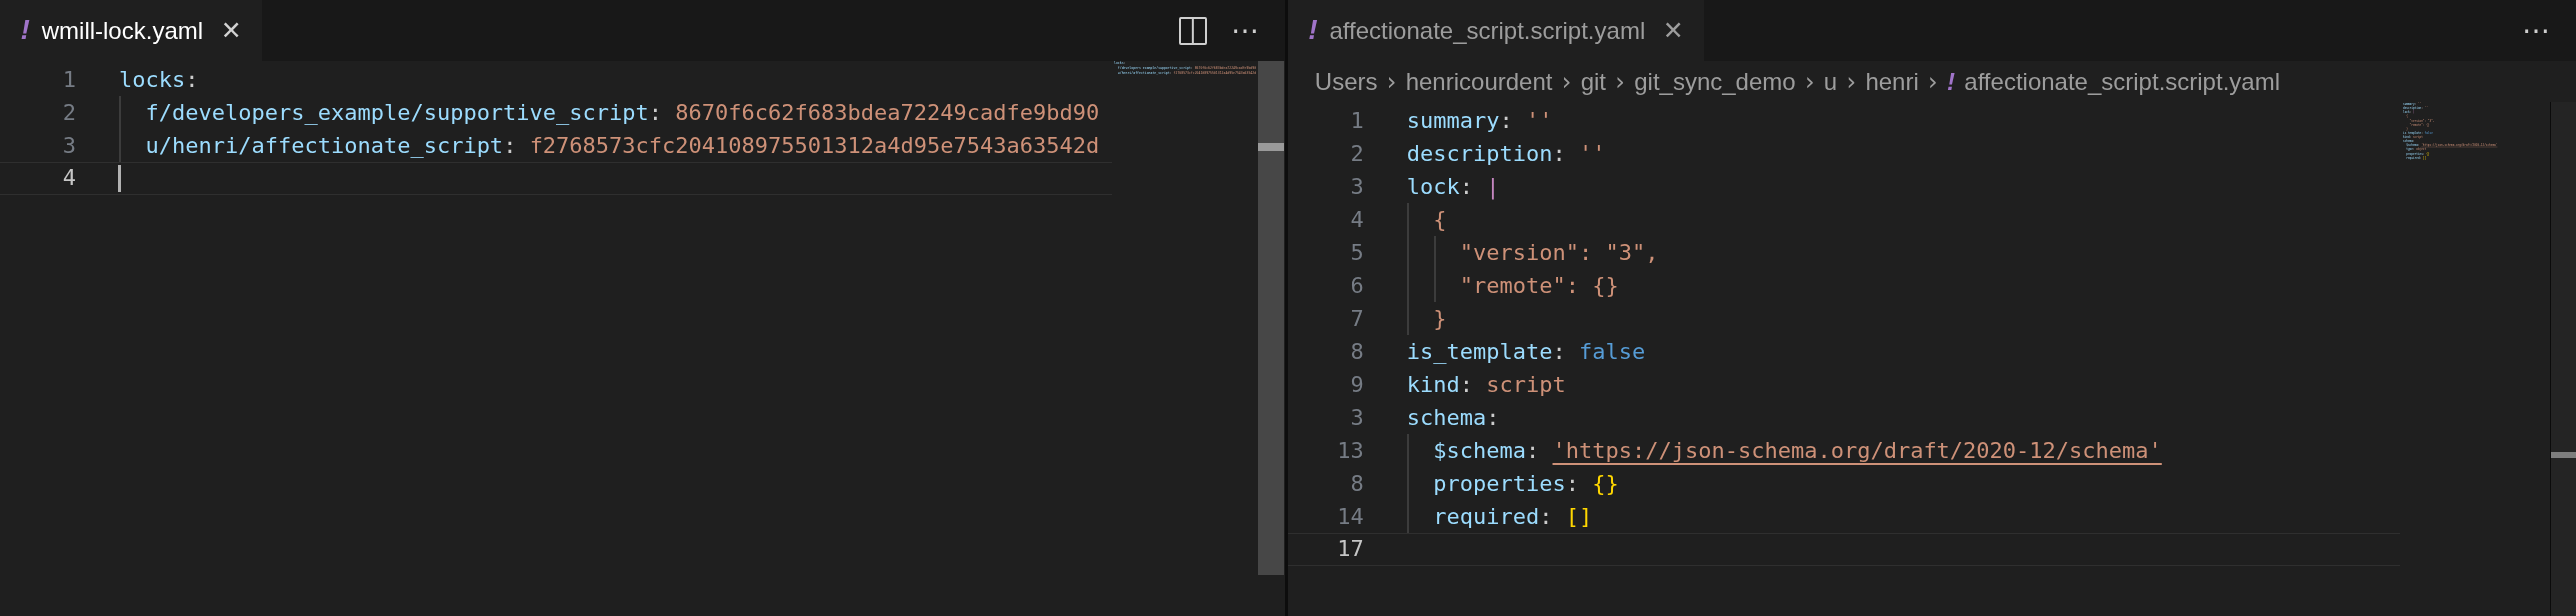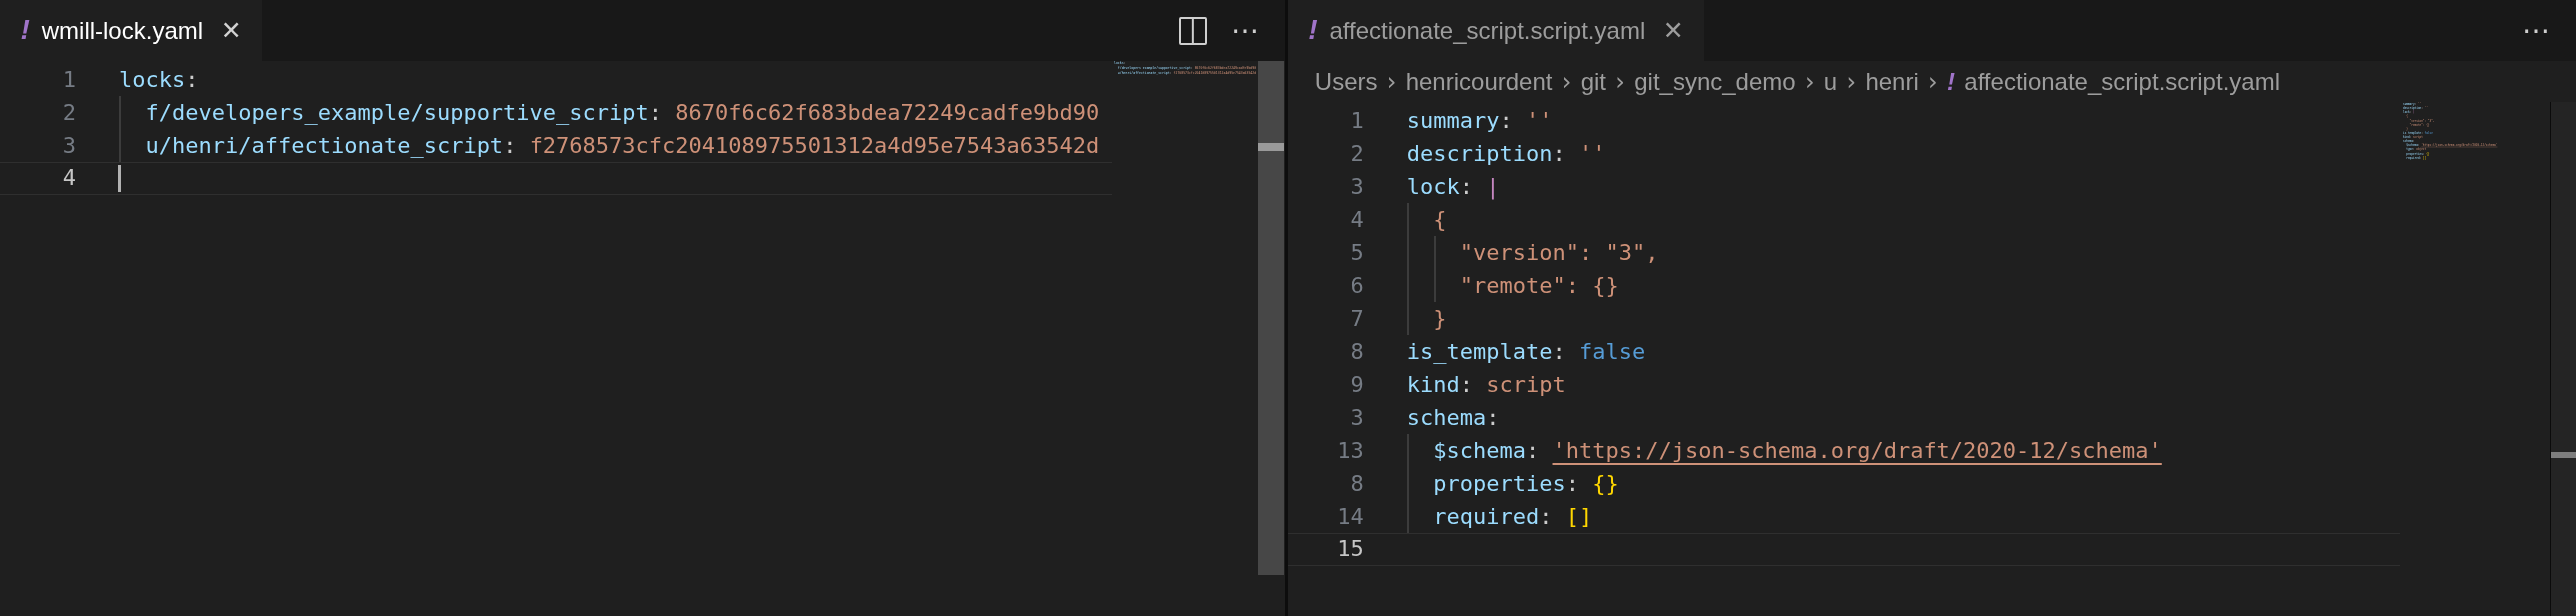--- a/index.html
+++ b/index.html
@@ -124,21 +124,21 @@
           <div class="line"><span class="ln">4</span><i class="guide" style="left: 119px;"></i><span class="tk-str">  {</span></div>
           <div class="line"><span class="ln">5</span><i class="guide" style="left: 119px;"></i><i class="guide" style="left: 146px;"></i><span class="tk-str">    "version": "3",</span></div>
           <div class="line"><span class="ln">6</span><i class="guide" style="left: 119px;"></i><i class="guide" style="left: 146px;"></i><span class="tk-str">    "remote": {}</span></div>
           <div class="line"><span class="ln">7</span><i class="guide" style="left: 119px;"></i><span class="tk-str">  }</span></div>
           <div class="line"><span class="ln">8</span><span class="tk-key">is_template</span><span class="tk-pun">:</span><span class="tk-sp"> </span><span class="tk-bool">false</span></div>
           <div class="line"><span class="ln">9</span><span class="tk-key">kind</span><span class="tk-pun">:</span><span class="tk-sp"> </span><span class="tk-str">script</span></div>
           <div class="line"><span class="ln">3</span><span class="tk-key">schema</span><span class="tk-pun">:</span></div>
           <div class="line"><span class="ln">13</span><i class="guide" style="left: 119px;"></i><span class="tk-sp">  </span><span class="tk-key">$schema</span><span class="tk-pun">:</span><span class="tk-sp"> </span><span class="tk-link">'https://json-schema.org/draft/2020-12/schema'</span></div>
           <div class="line"><span class="ln">8</span><i class="guide" style="left: 119px;"></i><span class="tk-sp">  </span><span class="tk-key">properties</span><span class="tk-pun">:</span><span class="tk-sp"> </span><span class="tk-brk">{}</span></div>
           <div class="line"><span class="ln">14</span><i class="guide" style="left: 119px;"></i><span class="tk-sp">  </span><span class="tk-key">required</span><span class="tk-pun">:</span><span class="tk-sp"> </span><span class="tk-brk">[]</span></div>
-          <div class="line cur"><span class="ln">15</span></div>
+          <div class="line cur"><span class="ln">17</span></div>
         </div>
       <div class="minimap mm1">
           <div class="mmscale">
             <div class="line"><span class="tk-key">summary</span><span class="tk-pun">:</span><span class="tk-sp"> </span><span class="tk-str">''</span></div>
             <div class="line"><span class="tk-key">description</span><span class="tk-pun">:</span><span class="tk-sp"> </span><span class="tk-str">''</span></div>
             <div class="line"><span class="tk-key">lock</span><span class="tk-pun">:</span><span class="tk-sp"> </span><span class="tk-kw">|</span></div>
             <div class="line"><span class="tk-str">  {</span></div>
             <div class="line"><span class="tk-str">    "version": "3",</span></div>
             <div class="line"><span class="tk-str">    "remote": {}</span></div>
             <div class="line"><span class="tk-str">  }</span></div>

